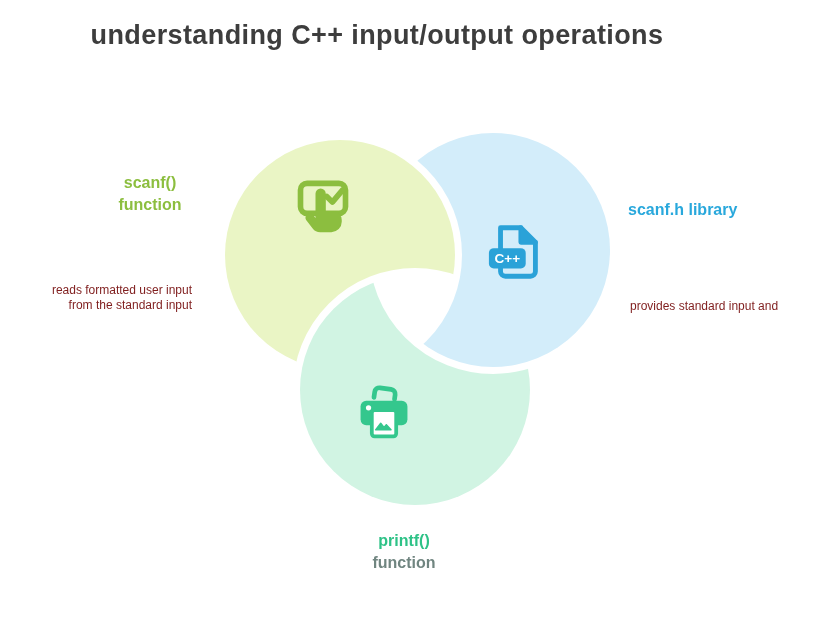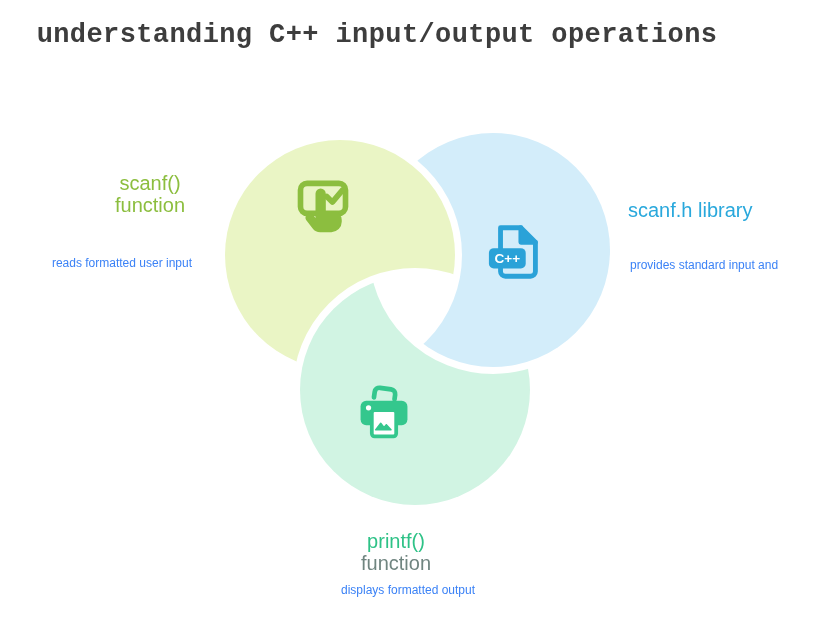--- a/index.html
+++ b/index.html
@@ -2,35 +2,35 @@
 <html><head>
 <meta charset="utf-8">
 <style>
   html,body{margin:0;padding:0;background:#ffffff;}
   .stage{
     position:relative;width:816px;height:644px;background:#ffffff;
     font-family:"Liberation Sans",sans-serif;overflow:hidden;
   }
   .title{
     position:absolute;top:20px;left:0;width:754px;text-align:center;
-    font-size:27px;font-weight:700;color:#3D3D3D;letter-spacing:.4px;font-family:Liberation Mono, monospace;
+    font-size:27px;font-weight:700;color:#3D3D3D;letter-spacing:.4px;
   }
   svg.venn{position:absolute;left:0;top:0;}
   svg.icon{position:absolute;}
   svg.icon.tap{left:293px;top:174px;width:60px;height:60px;}
   svg.icon.cpp{left:486px;top:221px;width:62px;height:62px;}
   svg.icon.printer{left:354px;top:382px;width:60px;height:60px;}
-  .label{position:absolute;font-weight:400;font-size:20px;line-height:22px;}
+  .label{position:absolute;font-weight:700;font-size:16px;line-height:22px;}
   .label.scanf{left:58px;top:172px;width:184px;text-align:center;color:#8CBE3F;}
   .label.stdio{left:628px;top:199px;width:180px;text-align:left;color:#29A8DC;}
-  .label.printf{left:304px;top:530px;width:184px;text-align:center;color:#2EC287;}
+  .label.printf{left:312px;top:530px;width:184px;text-align:center;color:#2EC287;}
   .label.printf .line2{color:#708580;}
-  .desc{position:absolute;font-size:12px;line-height:14.5px;color:#3b82f6;}
+  .desc{position:absolute;font-size:12px;line-height:14.5px;color:#7f1d1d;margin-top:27px;}
   .desc.left{left:18px;top:256px;width:174px;text-align:right;}
-  .desc.right{left:630px;top:258px;width:180px;text-align:left;}
+  .desc.right{left:630px;top:272px;width:180px;text-align:left;}
   .desc.bottom{left:316px;top:583px;width:184px;text-align:center;}
 </style>
 </head>
 <body>
 
 <div class="stage">
 
   <div class="title">understanding C++ input/output operations</div>
 
   <svg class="venn" width="816" height="644" viewBox="0 0 816 644">
@@ -90,23 +90,23 @@
     <div class="line1">scanf.h library</div>
   </div>
 
   <div class="label printf">
     <div class="line1">printf()</div>
     <div class="line2">function</div>
   </div>
 
   <div class="desc left">
     <div>reads formatted user input</div>
+    <div>from the standard input</div>
   </div>
 
   <div class="desc right">
     <div>provides standard input and</div>
   </div>
 
   <div class="desc bottom">
-    <div>displays formatted output</div>
   </div>
 
 </div>
 
 </body></html>

